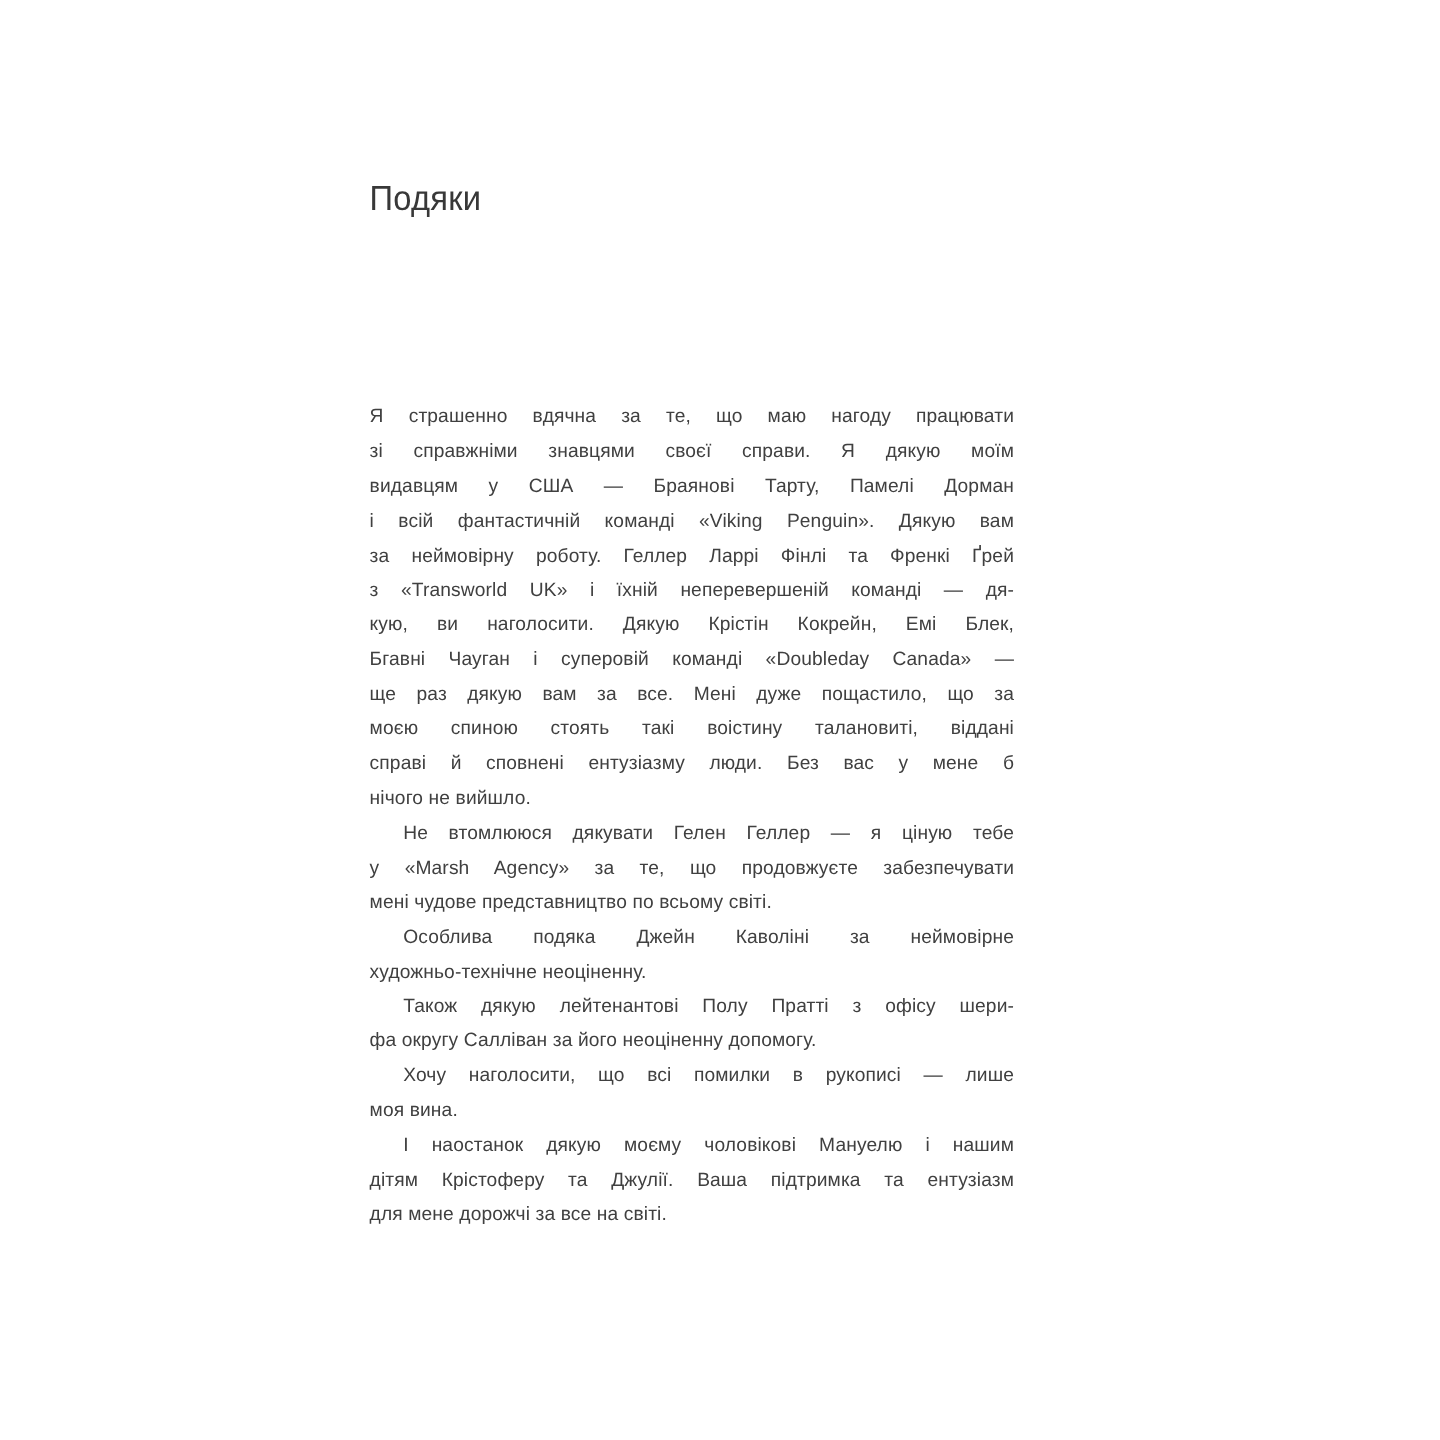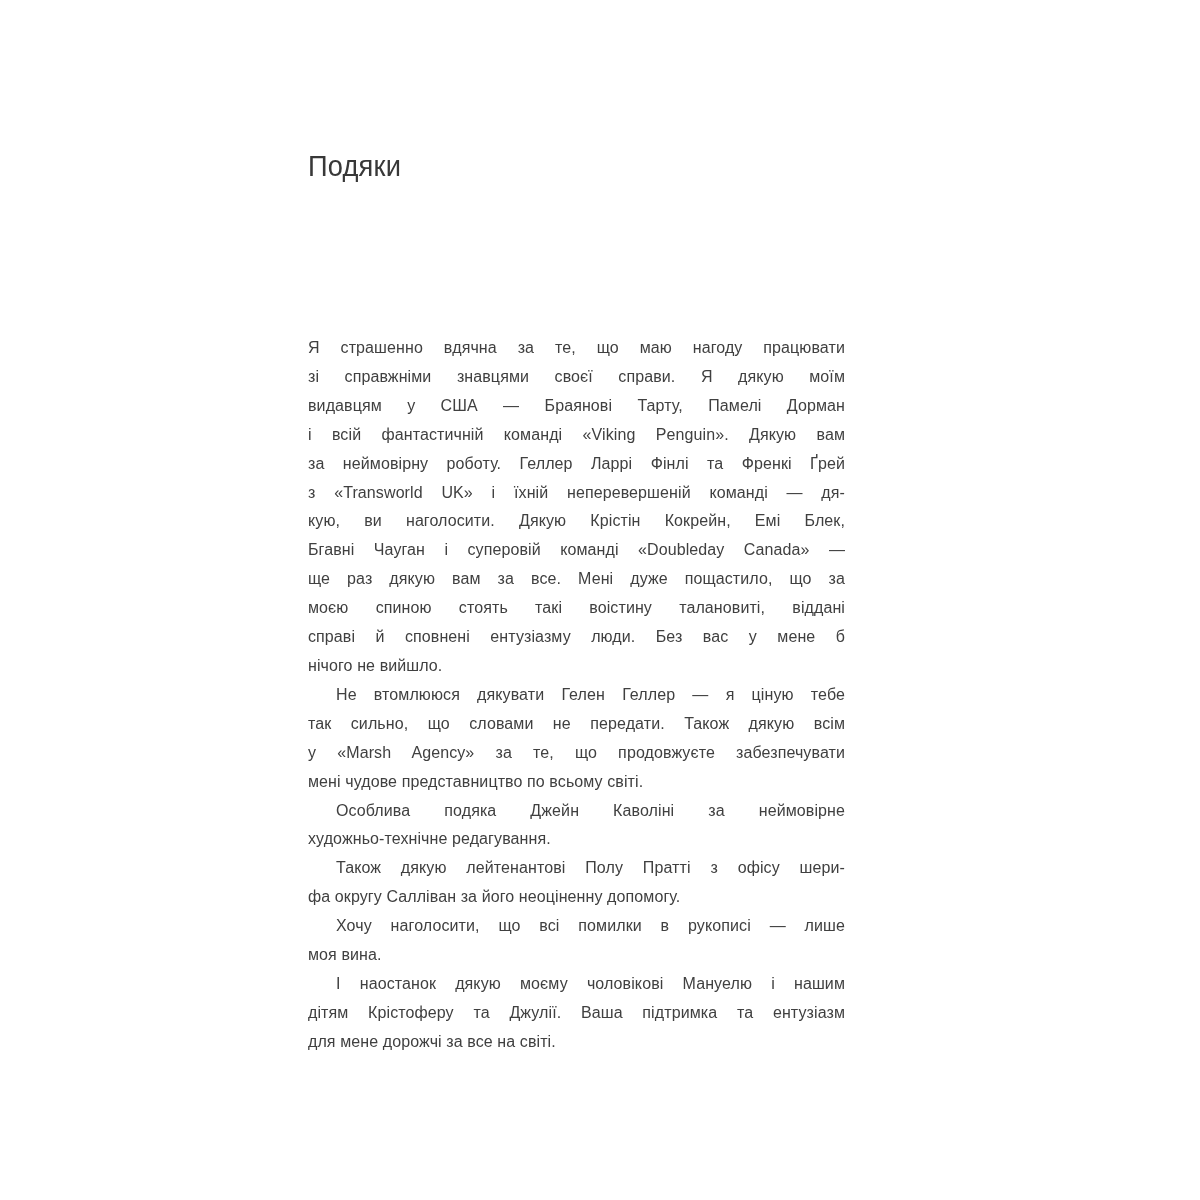--- a/index.html
+++ b/index.html
@@ -63,25 +63,24 @@
       <div class="line">і всій фантастичній команді «Viking Penguin». Дякую вам</div>
       <div class="line">за неймовірну роботу. Геллер Ларрі Фінлі та Френкі Ґрей</div>
       <div class="line">з «Transworld UK» і їхній неперевершеній команді — дя-</div>
       <div class="line">кую, ви наголосити. Дякую Крістін Кокрейн, Емі Блек,</div>
       <div class="line">Бгавні Чауган і суперовій команді «Doubleday Canada» —</div>
       <div class="line">ще раз дякую вам за все. Мені дуже пощастило, що за</div>
       <div class="line">моєю спиною стоять такі воістину талановиті, віддані</div>
       <div class="line">справі й сповнені ентузіазму люди. Без вас у мене б</div>
       <div class="line last">нічого не вийшло.</div>
       <div class="line indent">Не втомлююся дякувати Гелен Геллер — я ціную тебе</div>
-      <div class="line">так сильно, що словами не передати. Також дякую всім</div>
       <div class="line">у «Marsh Agency» за те, що продовжуєте забезпечувати</div>
       <div class="line last">мені чудове представництво по всьому світі.</div>
       <div class="line indent">Особлива подяка Джейн Каволіні за неймовірне</div>
-      <div class="line last">художньо-технічне редагування.</div>
+      <div class="line last">художньо-технічне неоціненну.</div>
       <div class="line indent">Також дякую лейтенантові Полу Пратті з офісу шери-</div>
       <div class="line last">фа округу Салліван за його неоціненну допомогу.</div>
       <div class="line indent">Хочу наголосити, що всі помилки в рукописі — лише</div>
       <div class="line last">моя вина.</div>
       <div class="line indent">І наостанок дякую моєму чоловікові Мануелю і нашим</div>
       <div class="line">дітям Крістоферу та Джулії. Ваша підтримка та ентузіазм</div>
       <div class="line last">для мене дорожчі за все на світі.</div>
     </div>
 </div>
 

